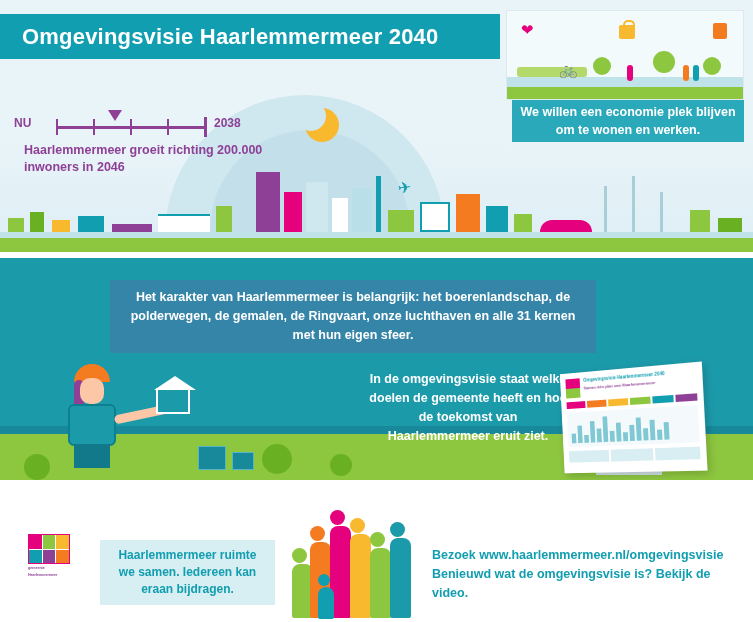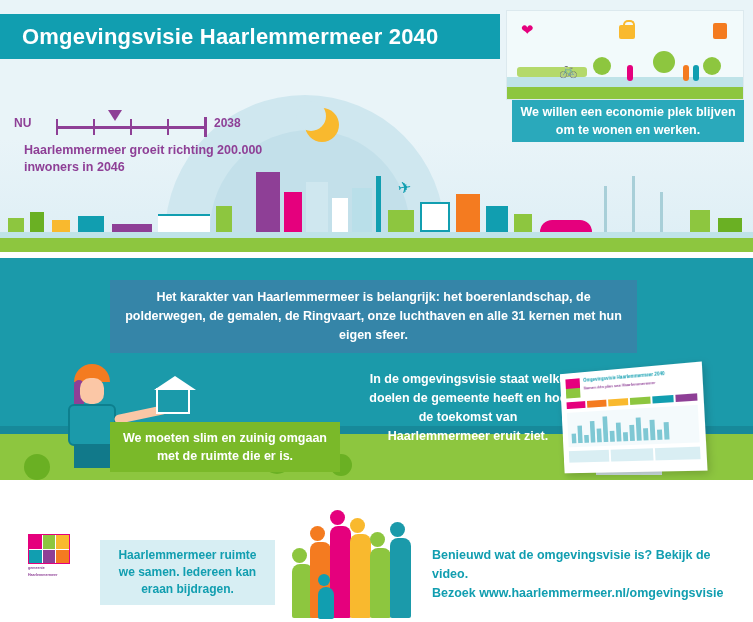--- a/index.html
+++ b/index.html
@@ -183,21 +183,21 @@
   .p2-band {
     position: absolute; left: 0; bottom: 0; width: 753px; height: 46px;
     background: #8dc63f;
   }
   .p2-bandwater {
     position: absolute; left: 0; bottom: 46px; width: 753px; height: 8px;
     background: #17899a;
   }
   .p2-quote-top {
     position: absolute; left: 110px; top: 22px;
-    width: 527px; padding: 8px 10px;
+    width: 486px; padding: 8px 10px;
     background: #3585a8;
     color: #ffffff; font-size: 12.5px; line-height: 19px; font-weight: bold;
     text-align: center;
   }
   .p2-quote-green {
     position: absolute; left: 110px; top: 164px;
     width: 230px; padding: 7px 10px;
     background: #7ab929;
     color: #ffffff; font-size: 12.5px; line-height: 18px; font-weight: bold;
     text-align: center;
@@ -461,21 +461,20 @@
           <i style="height:17px"></i>
       </div>
     </div>
     <div class="dc-foot">
       <i></i>
       <i></i>
       <i></i>
     </div>
   </div>
 
-  <div class="p2-quote-green">We moeten slim en zuinig omgaan met de ruimte die er is.</div>
 </div>
 
 <div class="panel3"></div>
 
 <div class="gem-logo">
   <div class="gl-grid">
     <i style="background:#e5007d"></i>
       <i style="background:#8dc63f"></i>
       <i style="background:#f9b92e"></i>
     <i style="background:#119eb0"></i>
@@ -513,15 +512,15 @@
     <div class="cr-head" style="background:#1b9aaa"></div>
     <div class="cr-body" style="height:80px; background:#1b9aaa"></div>
   </div>
   <div class="cr-person" style="left:26px; height:44px;">
     <div class="cr-head" style="background:#119eb0; width:12px; height:12px;"></div>
     <div class="cr-body" style="height:32px; width:16px; background:#119eb0"></div>
   </div>
 </div>
 
 <div class="p3-text">
+  <div>Bezoek www.haarlemmermeer.nl/omgevingsvisie</div>
   <div>Benieuwd wat de omgevingsvisie is? Bekijk de video.</div>
-  <div>Bezoek www.haarlemmermeer.nl/omgevingsvisie</div>
 </div>
 
 </body></html>

